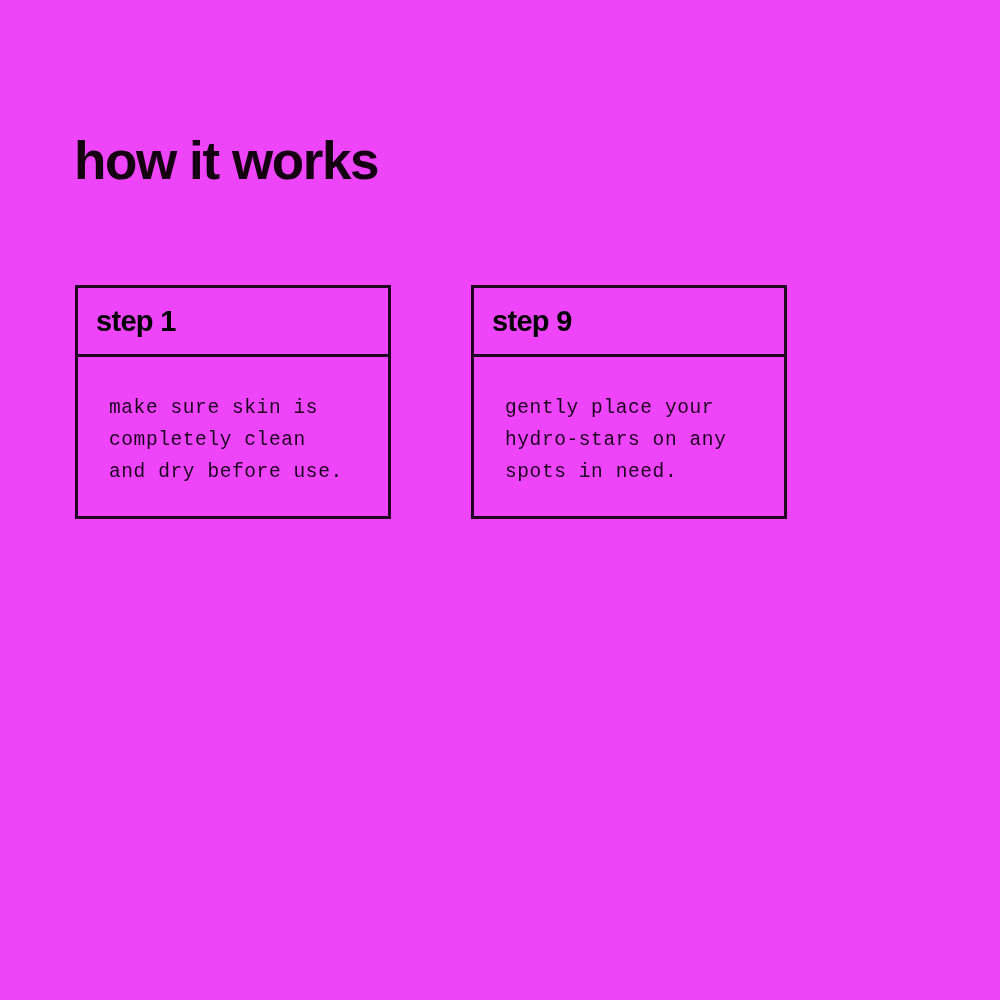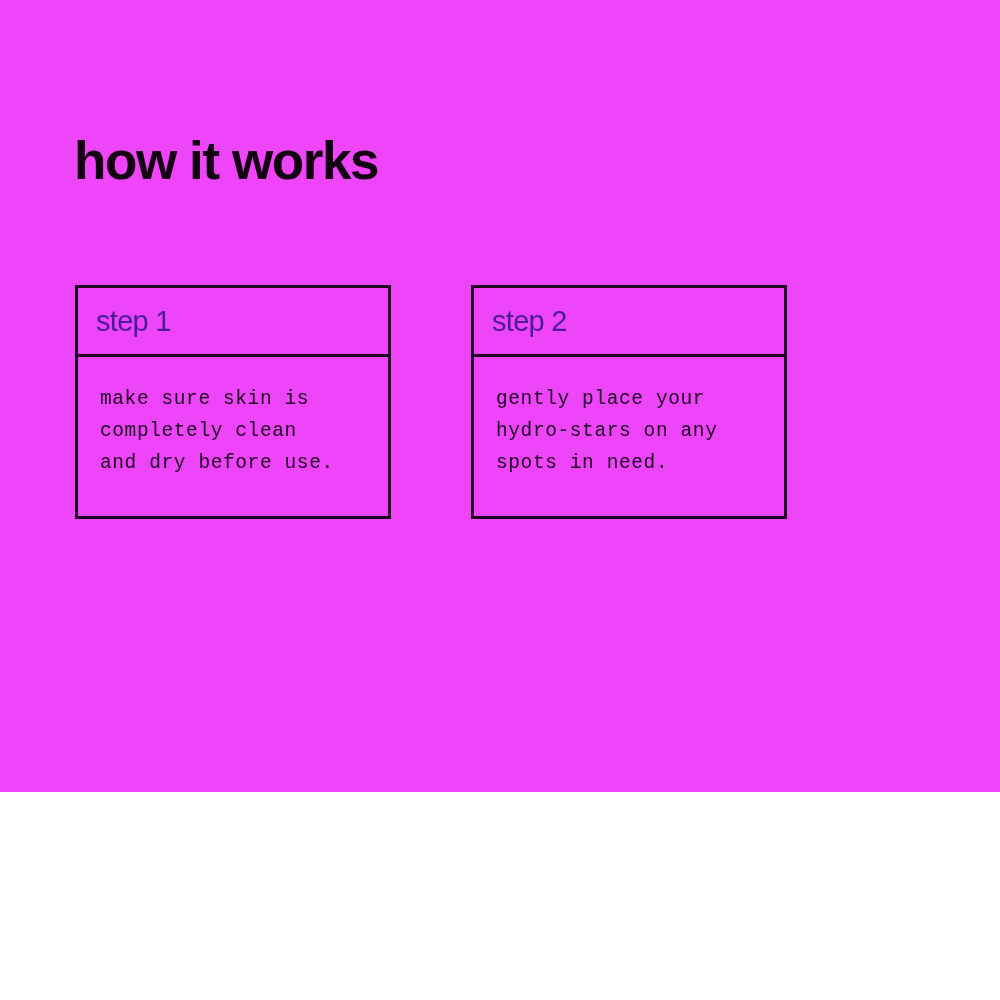--- a/index.html
+++ b/index.html
@@ -8,21 +8,21 @@
   }
   body {
     width: 1000px;
     height: 1000px;
     overflow: hidden;
     font-family: "Liberation Sans", sans-serif;
   }
   #page {
     position: relative;
     width: 1000px;
-    height: 792px;
+    height: 1000px;
     background: #ee44fa;
     box-sizing: border-box;
   }
   #page-title {
     position: absolute;
     left: 74px;
     top: 97px;
     font-family: "Liberation Sans", sans-serif;
     font-size: 53px;
     font-weight: 700;
@@ -55,38 +55,38 @@
     min-height: 69px;
     border-bottom: 3px solid #200320;
     display: flex;
     align-items: center;
     padding-left: 18px;
     box-sizing: border-box;
   }
   .step-header-label {
     font-family: "Liberation Sans", sans-serif;
     font-size: 29px;
-    font-weight: 400;
+    font-weight: 700;
     letter-spacing: -0.7px;
-    color: #4c1d95;
+    color: #000000;
     white-space: nowrap;
   }
   .step-body {
     flex: 1 1 auto;
     padding: 22px 14px 0 18px;
     box-sizing: border-box;
   }
   .step-body-text {
     font-family: "Liberation Mono", monospace;
     font-size: 19.5px;
     line-height: 32px;
     letter-spacing: 0.6px;
     color: #1d0320;
     white-space: pre-line;
-    margin: 4px;
+    margin: 13px;
   }
 </style>
 </head>
 <body>
 
 <div id="page">
 
   <h1 id="page-title">how it works</h1>
 
   <div id="steps-grid">
@@ -97,21 +97,21 @@
       </div>
       <div class="step-body">
         <p class="step-body-text">make sure skin is
 completely clean
 and dry before use.</p>
       </div>
     </div>
 
     <div class="step-card">
       <div class="step-header">
-        <span class="step-header-label">step 2</span>
+        <span class="step-header-label">step 9</span>
       </div>
       <div class="step-body">
         <p class="step-body-text">gently place your
 hydro-stars on any
 spots in need.</p>
       </div>
     </div>
 
 
 

